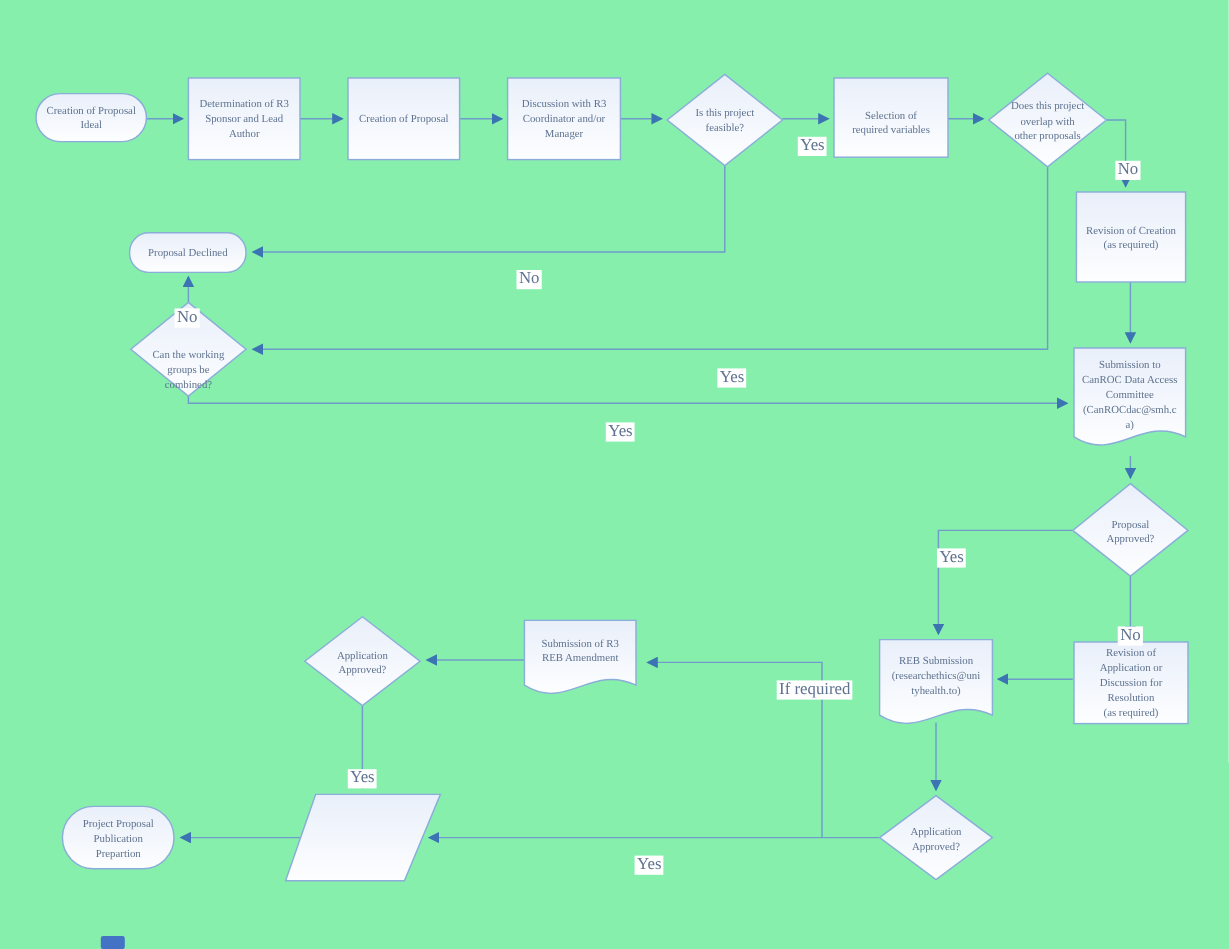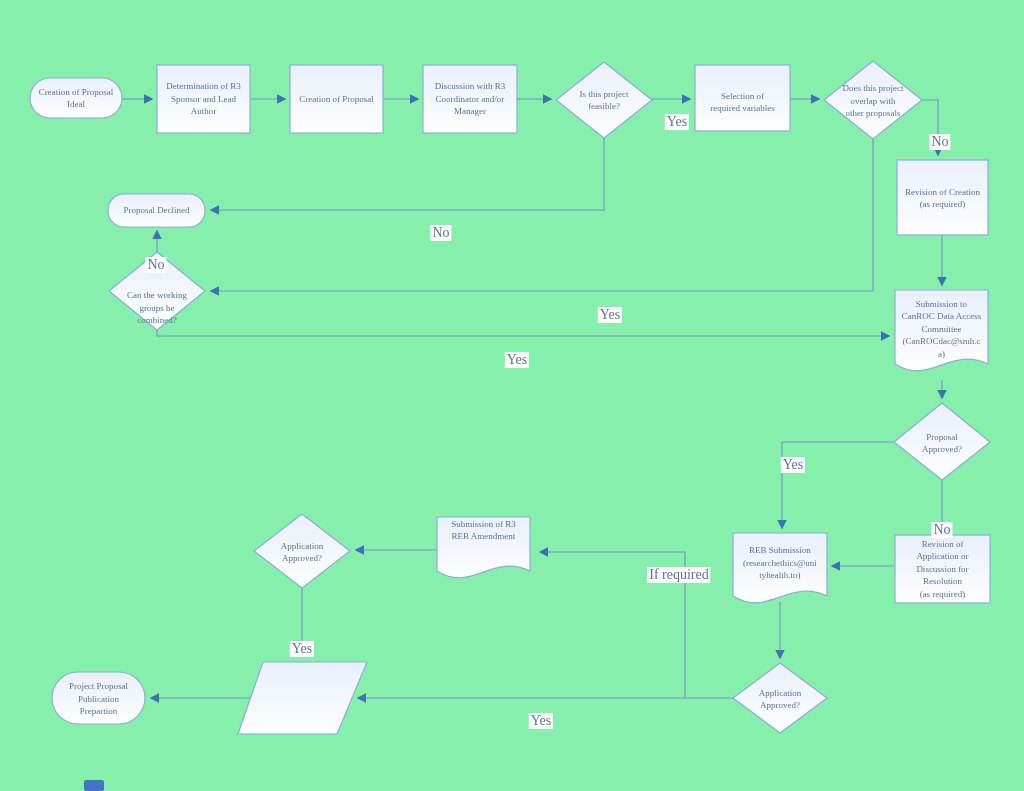--- a/index.html
+++ b/index.html
@@ -109,21 +109,21 @@
   <div class="nlabel" style="left:898px;top:430px;width:88px;height:26px;">Proposal
 Approved?</div>
   <div class="nlabel" style="left:736px;top:543px;width:88px;height:40px;">REB Submission
 (researchethics@uni
 tyhealth.to)</div>
   <div class="nlabel" style="left:897px;top:537px;width:91px;height:64px;">Revision of
 Application or
 Discussion for
 Resolution
 (as required)</div>
-  <div class="nlabel" style="left:441px;top:516px;width:85px;height:28px;text-align:center;">Submission of R3
+  <div class="nlabel" style="left:441px;top:528px;width:85px;height:28px;text-align:center;">Submission of R3
 REB Amendment</div>
   <div class="nlabel" style="left:258px;top:538px;width:88px;height:28px;">Application
 Approved?</div>
   <div class="nlabel" style="left:736px;top:685px;width:88px;height:28px;">Application
 Approved?</div>
   <div class="nlabel" style="left:110px;top:203px;width:93px;height:15px;">Proposal Declined</div>
   <div class="nlabel" style="left:111px;top:272px;width:92px;height:40px;margin-top:16px;">Can the working
 groups be
 combined?</div>
   <div class="nlabel" style="left:54px;top:679px;width:89px;height:40px;">Project Proposal

